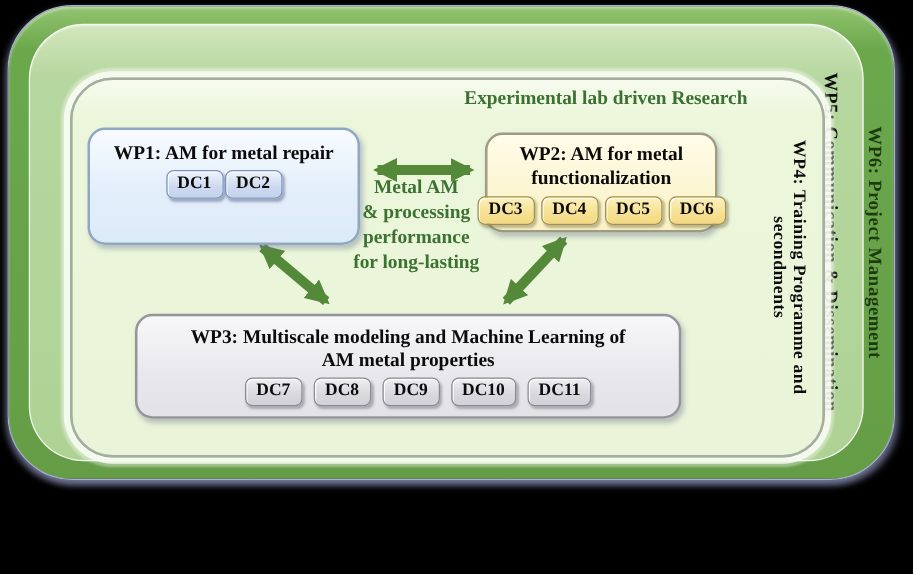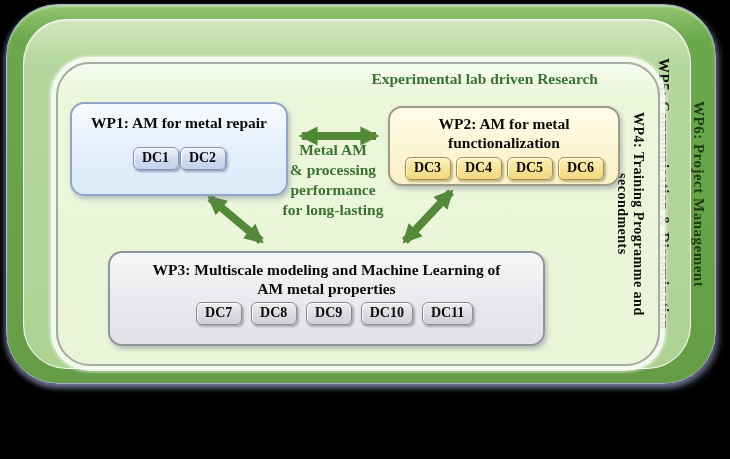--- a/index.html
+++ b/index.html
@@ -55,30 +55,30 @@
     position:absolute;border-radius:14px;text-align:center;
     box-shadow:2px 3px 4px rgba(105,115,140,.4);
   }
   .wpbox .wp-title{font-weight:bold;font-size:15.5px;color:#0b0b0b;line-height:19px;}
   .wp1-box{
     left:12px;top:38px;width:218px;height:94px;padding-top:9px;
     background:linear-gradient(180deg,#f7fbff 0%,#e3eefa 55%,#dceaf8 100%);
     border:2px solid #8fa6c6;
   }
   .wp2-box{
-    left:330px;top:42px;width:232px;height:80px;padding-top:6px;
+    left:330px;top:42px;width:186px;height:80px;padding-top:6px;
     background:linear-gradient(180deg,#fffce9 0%,#fcf5d2 60%,#faf1c6 100%);
     border:2px solid #9e9c83;
   }
   .wp3-box{
-    left:50px;top:187px;width:437px;height:95px;padding-top:7px;
+    left:50px;top:187px;width:437px;height:84px;padding-top:7px;
     background:linear-gradient(180deg,#f7f7f9 0%,#e8e8ec 60%,#e2e2e7 100%);
     border:2px solid #94949d;
   }
-  .dc-row{display:flex;justify-content:center;gap:1px;margin-top:15px;}
+  .dc-row{display:flex;justify-content:center;gap:1px;margin-top:4px;}
   .wp2-box .dc-row{gap:5px;margin-top:5px;}
   .wp3-box .dc-row{gap:9px;margin-top:4px;padding-left:16px;}
   .dc-chip{
     min-width:46px;padding:2px 8px 3px;border-radius:6px;
     font-weight:bold;font-size:14px;color:#0b0b0b;
   }
   .dc-blue{
     background:linear-gradient(180deg,#eff4fc 0%,#cdd9f0 60%,#c3d2ec 100%);
     border:1px solid #7d94bd;
     box-shadow:inset 1px 1px 0 rgba(255,255,255,.9),1.5px 2px 2px rgba(90,100,135,.5);

